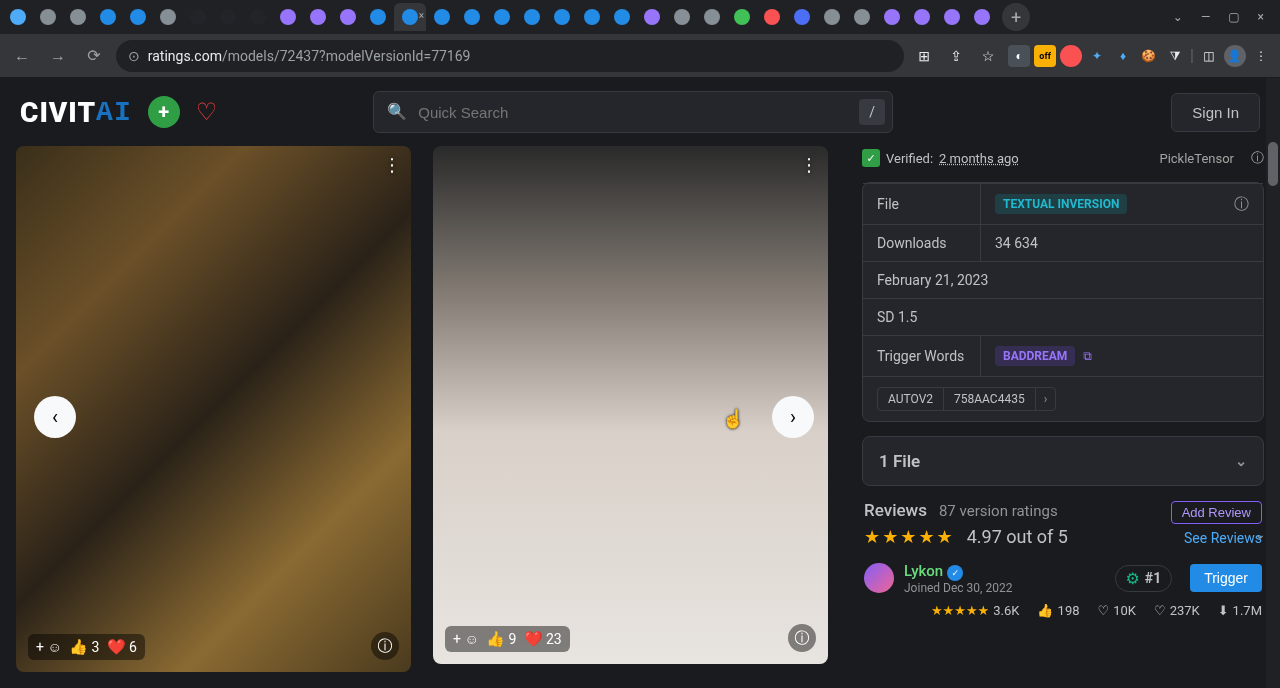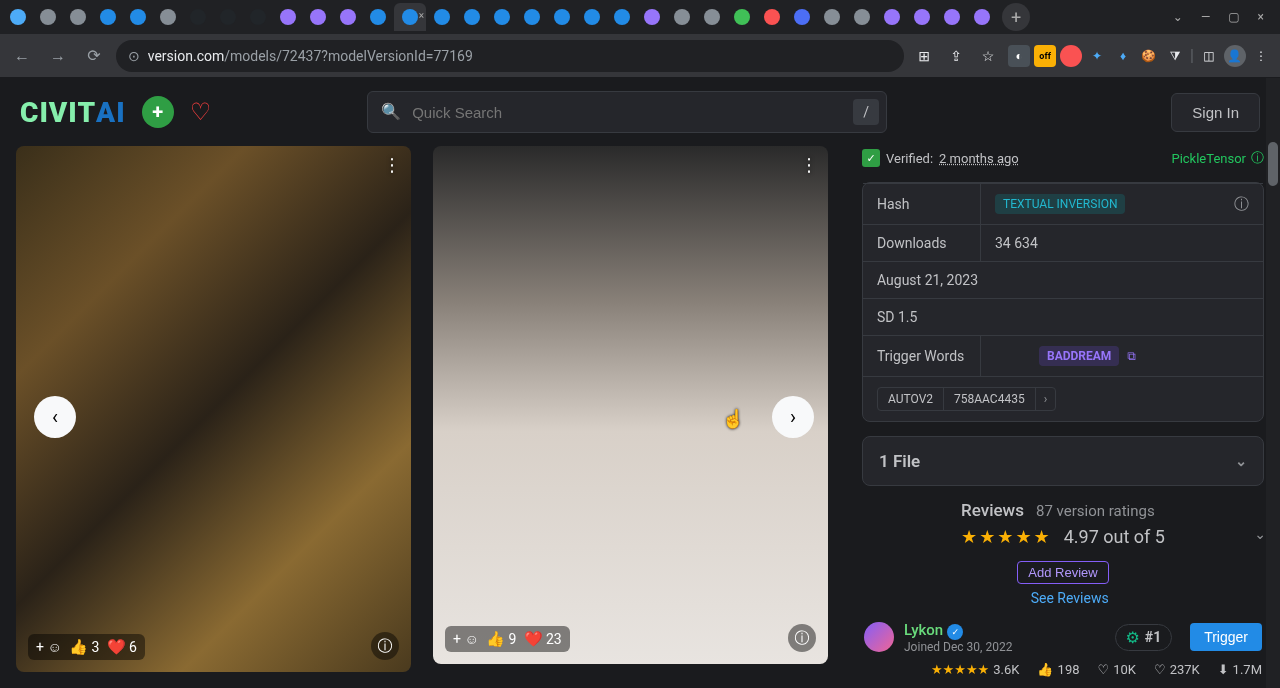--- a/index.html
+++ b/index.html
@@ -18,22 +18,22 @@
 .nav-btn { width: 28px; height: 28px; display: flex; align-items: center; justify-content: center; color: #9aa0a6; font-size: 16px; cursor: pointer; }
 .url-bar { flex: 1; background: #202124; border-radius: 20px; height: 32px; display: flex; align-items: center; padding: 0 12px; color: #e8eaed; font-size: 14px; gap: 8px; }
 .url-dim { color: #9aa0a6; }
 .bar-icon { width: 24px; height: 24px; display: flex; align-items: center; justify-content: center; color: #e8eaed; font-size: 14px; }
 .ext-cluster { display: flex; gap: 4px; align-items: center; }
 .ext-ico { width: 22px; height: 22px; border-radius: 4px; display: flex; align-items: center; justify-content: center; font-size: 12px; }
 
 
 .site-header { height: 68px; background: #1a1b1e; display: flex; align-items: center; padding: 0 20px; gap: 16px; }
 .logo { display: flex; align-items: center; font-weight: 900; font-size: 28px; letter-spacing: 1px; }
-.logo-civit { color: #86efac; }
-.logo-ai { color: #1971c2; }
+.logo-civit { color: #ffffff; }
+.logo-ai { color: #1971c2; font-family: Liberation Mono, monospace; }
 .add-btn { width: 32px; height: 32px; border-radius: 50%; background: #2f9e44; color: #fff; display: flex; align-items: center; justify-content: center; font-size: 20px; font-weight: bold; }
 .heart-btn { color: #f03e3e; font-size: 24px; }
 .search-wrap { flex: 1; max-width: 520px; margin-left: 140px; position: relative; }
 .search-input { width: 100%; height: 42px; background: #25262b; border: 1px solid #373a40; border-radius: 6px; padding: 0 44px; color: #c1c2c5; font-size: 15px; }
 .search-icon { position: absolute; left: 14px; top: 11px; color: #909296; font-size: 16px; }
 .search-kbd { position: absolute; right: 8px; top: 8px; background: #373a40; border-radius: 4px; width: 26px; height: 26px; display: flex; align-items: center; justify-content: center; color: #c1c2c5; font-size: 14px; }
 .signin { margin-left: auto; background: #25262b; border: 1px solid #373a40; color: #c1c2c5; padding: 10px 20px; border-radius: 6px; font-size: 15px; font-weight: 500; }
 
 
 .content { display: flex; height: calc(100% - 146px); }
@@ -49,38 +49,38 @@
 .carousel-btn { position: absolute; top: 250px; width: 42px; height: 42px; border-radius: 50%; background: #f8f9fa; color: #000; display: flex; align-items: center; justify-content: center; font-size: 20px; cursor: pointer; z-index: 5; }
 .car-prev { left: 34px; }
 .car-next { left: 772px; }
 .cursor { position: absolute; left: 722px; top: 262px; font-size: 18px; color: #fff; text-shadow: 0 0 3px #000; z-index: 10; pointer-events: none; }
 
 
 .sidebar { width: 418px; padding: 0 16px 0 0; overflow-y: hidden; }
 .verified-row { display: flex; align-items: center; gap: 6px; font-size: 13px; height: 24px; margin-bottom: 12px; }
 .verified-badge { width: 18px; height: 18px; background: #2f9e44; border-radius: 3px; color: #fff; display: flex; align-items: center; justify-content: center; font-size: 11px; }
 .verified-time { text-decoration: underline dotted; }
-.pickle { margin-left: auto; color: #22c55e; display: flex; align-items: center; gap: 5px; }
+.pickle { margin-left: auto; color: #a3a3a3; display: flex; align-items: center; gap: 17px; }
 
 .panel { background: #25262b; border: 1px solid #373a40; border-radius: 8px; margin-bottom: 14px; }
 .panel-head { display: flex; align-items: center; justify-content: space-between; padding: 14px 16px; font-size: 17px; font-weight: 600; cursor: pointer; }
 .chev { color: #909296; font-size: 14px; }
 .detail-row { display: flex; border-top: 1px solid #373a40; }
 .detail-label { width: 118px; padding: 10px 14px; font-size: 14px; color: #c1c2c5; border-right: 1px solid #373a40; display: flex; align-items: center; }
 .detail-value { flex: 1; padding: 10px 14px; font-size: 14px; display: flex; align-items: center; gap: 8px; }
-.badge-teal { background: rgba(12,166,172,0.2); color: #22b8cf; font-weight: 400; font-size: 12px; padding: 3px 8px; border-radius: 4px; }
-.badge-violet { background: rgba(121,80,242,0.2); color: #9775fa; font-weight: 700; font-size: 12px; padding: 3px 8px; border-radius: 4px; margin-left: 44px; }
+.badge-teal { background: rgba(12,166,172,0.2); color: #22b8cf; font-weight: 700; font-size: 12px; padding: 3px 8px; border-radius: 4px; }
+.badge-violet { background: rgba(121,80,242,0.2); color: #9775fa; font-weight: 700; font-size: 12px; padding: 3px 8px; border-radius: 4px; }
 .copy-ico { color: #9775fa; font-size: 12px; cursor: pointer; }
 .info-circ { margin-left: auto; color: #909296; font-size: 15px; }
 .hash-pill { display: flex; border: 1px solid #373a40; border-radius: 4px; overflow: hidden; font-size: 12px; }
 .hash-seg { padding: 4px 10px; }
 .hash-seg:not(:last-child) { border-right: 1px solid #373a40; }
 .hash-seg.arrow { padding: 4px 8px; color: #909296; }
 
-.reviews-block { padding: 0 2px; display: flex; align-items: center; gap: 14px; margin-bottom: 14px; position: relative; flex-direction: column; }
+.reviews-block { padding: 0 2px; display: flex; align-items: center; gap: 14px; margin-bottom: 14px; position: relative; }
 .rev-left { flex: 1; }
 .rev-top { display: flex; align-items: baseline; gap: 12px; }
 .rev-title { font-size: 17px; font-weight: 500; }
 .rev-count { font-size: 15px; color: #909296; }
 .rev-stars { display: flex; align-items: center; gap: 12px; margin-top: 6px; }
 .stars { color: #fab005; font-size: 18px; letter-spacing: 2px; }
 .rev-score { font-size: 18px; }
 .rev-right { display: flex; flex-direction: column; gap: 6px; align-items: flex-end; }
 .add-rev { border: 1px solid #845ef7; color: #b197fc; padding: 3px 10px; border-radius: 4px; font-size: 13px; background: transparent; }
 .see-rev { color: #4dabf7; font-size: 14px; }
@@ -214,21 +214,21 @@
     <span>×</span>
   </div>
 </div>
 
 <div class="browser-bar">
   <div class="nav-btn">←</div>
   <div class="nav-btn">→</div>
   <div class="nav-btn">⟳</div>
   <div class="url-bar">
     <span style="color:#9aa0a6">⊙</span>
-    <span><span>version.com</span><span class="url-dim">/models/72437?modelVersionId=77169</span></span>
+    <span><span>ratings.com</span><span class="url-dim">/models/72437?modelVersionId=77169</span></span>
   </div>
   <div class="bar-icon">⊞</div>
   <div class="bar-icon">⇪</div>
   <div class="bar-icon">☆</div>
   <div class="ext-cluster">
     <div class="ext-ico" style="background:#495057;color:#fff">◐</div>
     <div class="ext-ico" style="background:#fab005;color:#000;font-size:9px;font-weight:bold">off</div>
     <div class="ext-ico" style="background:#fa5252;border-radius:50%"></div>
     <div class="ext-ico" style="color:#4dabf7">✦</div>
     <div class="ext-ico" style="color:#4dabf7">♦</div>
@@ -299,32 +299,32 @@
       <span>Verified:</span>
       <span class="verified-time">2 months ago</span>
       <span class="pickle">
           <span>PickleTensor</span> 
           <span>ⓘ</span>
         </span>
     </div>
 
     <div class="panel">
       <div class="detail-row">
-        <div class="detail-label">Hash</div>
+        <div class="detail-label">File</div>
         <div class="detail-value">
             <span class="badge-teal">TEXTUAL INVERSION</span>
             <span class="info-circ">ⓘ</span>
           </div>
       </div>
       <div class="detail-row">
         <div class="detail-label">Downloads</div>
         <div class="detail-value">34 634</div>
       </div>
       <div class="detail-row">
-        <div class="detail-value">August 21, 2023</div>
+        <div class="detail-value">February 21, 2023</div>
       </div>
       <div class="detail-row">
         <div class="detail-value">SD 1.5</div>
       </div>
       <div class="detail-row">
         <div class="detail-label">Trigger Words</div>
         <div class="detail-value">
             <span class="badge-violet">BADDREAM</span>
             <span class="copy-ico">⧉</span>
           </div>

